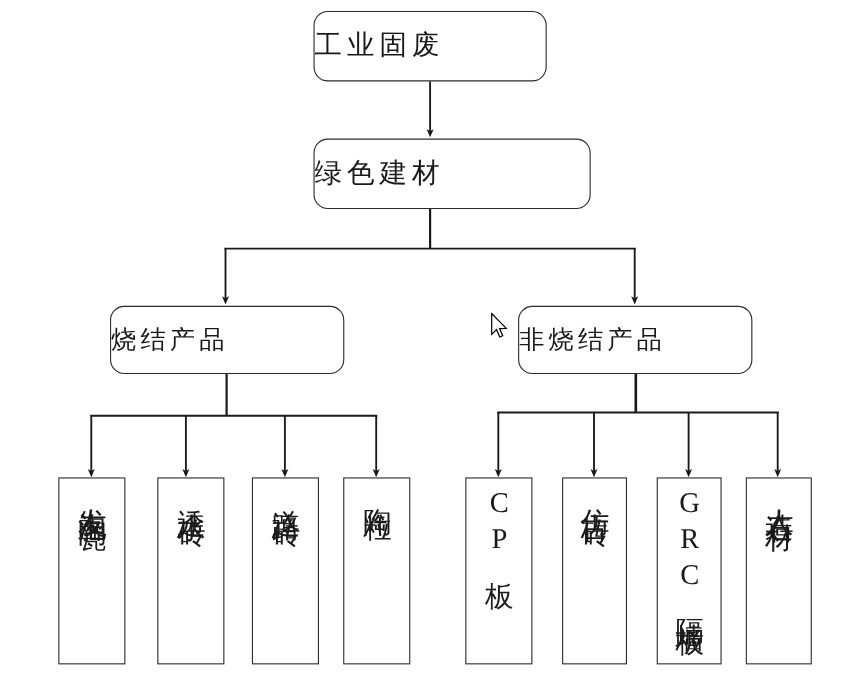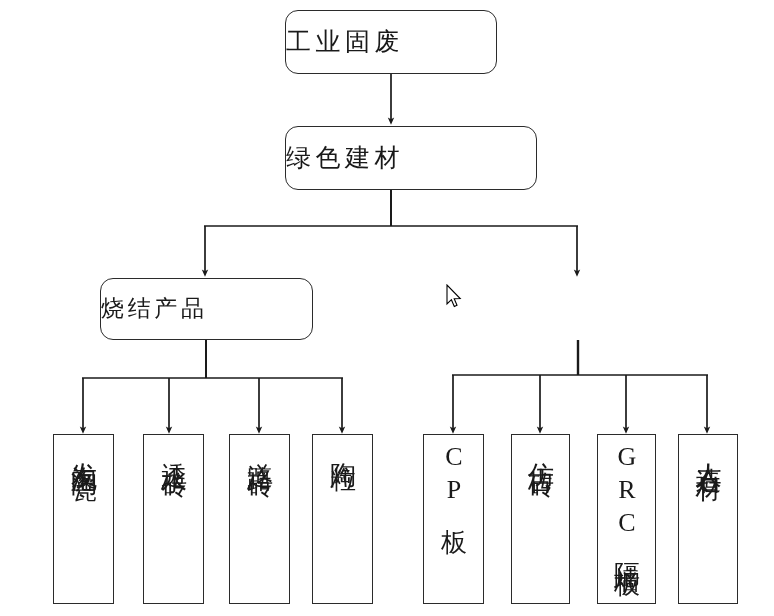--- a/index.html
+++ b/index.html
@@ -117,20 +117,23 @@
   </div>
 
   <div class="node rounded lvl-second" style="left:285px; top:126px; width:252px; height:64px;">
     <span class="node-label">绿色建材</span>
   </div>
 
   <div class="node rounded lvl-mid" style="left:100px; top:278px; width:213px; height:62px;">
     <span class="node-label">烧结产品</span>
   </div>
 
+  <div class="node rounded lvl-mid" style="left:471px; top:278px; width:213px; height:62px;">
+    <span class="node-label">非烧结产品</span>
+  </div>
 
   <div class="node leaf" style="left:53px; top:434px; width:61px; height:170px;">
     <span class="node-label">发泡陶瓷</span>
   </div>
 
   <div class="node leaf" style="left:143px; top:434px; width:61px; height:170px;">
     <span class="node-label">透水砖</span>
   </div>
 
   <div class="node leaf" style="left:229px; top:434px; width:61px; height:170px;">

